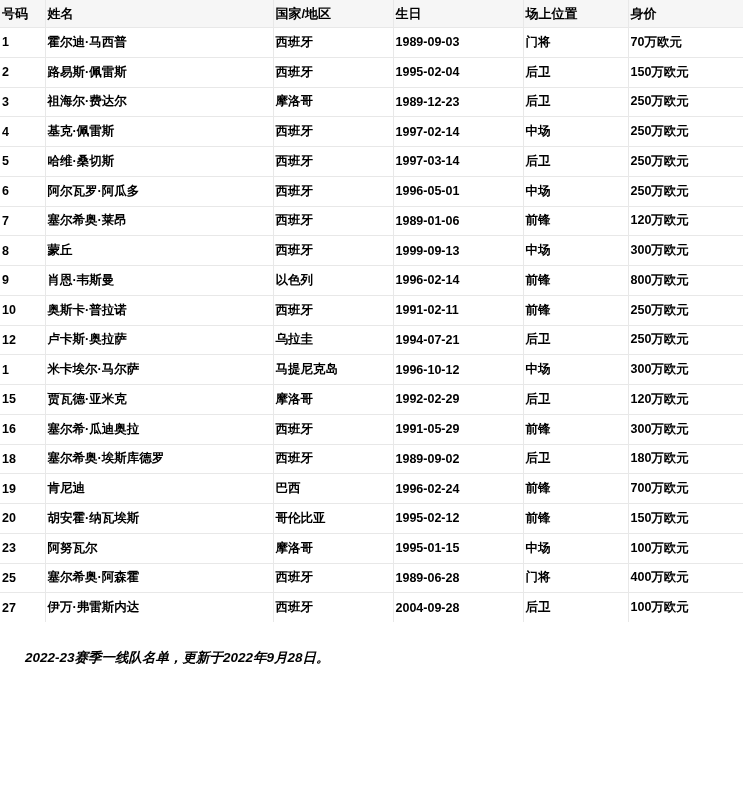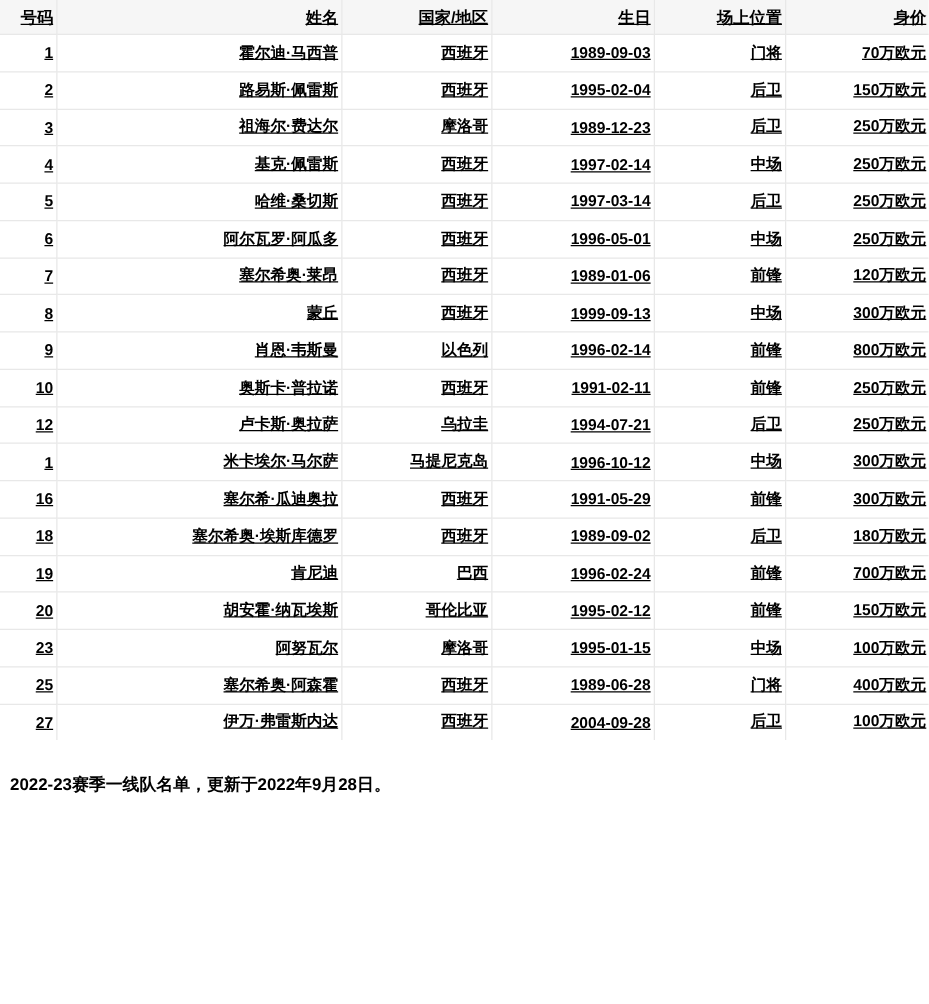--- a/index.html
+++ b/index.html
@@ -20,43 +20,43 @@
     min-height:803px;
     background:#ffffff;
   }
   table.squad{
     width:743px;
     table-layout:fixed;
     border-collapse:collapse;
     border:hidden; 
     font-size:12.5px;
     font-weight:bold;
-    text-align:right;
-    text-decoration:underline;
+    text-align:left;
   }
   table.squad th{
     background:var(--header-bg);
     border:1px solid var(--border);
     height:27px;
     padding:0 2px;
     font-size:13px;
     font-weight:bold;
   }
   table.squad td{
     border:1px solid var(--border);
     height:28.75px;
     padding:0 2px;
     overflow:hidden;
     white-space:nowrap;
   }
   .note{
     margin:0;
-    padding:27px 0 0 8px;
+    padding:27px 0 0 25px;
     font-size:13.5px;
     font-weight:bold;
+    font-style:italic;
     color:#000000;
   }
 </style>
 </head>
 <body>
 
 <div class="page">
 
   <table class="squad">
     <colgroup>
@@ -168,20 +168,28 @@
         </tr>
         <tr>
           <td>1</td>
           <td>米卡埃尔·马尔萨</td>
           <td>马提尼克岛</td>
           <td>1996-10-12</td>
           <td>中场</td>
           <td>300万欧元</td>
         </tr>
         <tr>
+          <td>15</td>
+          <td>贾瓦德·亚米克</td>
+          <td>摩洛哥</td>
+          <td>1992-02-29</td>
+          <td>后卫</td>
+          <td>120万欧元</td>
+        </tr>
+        <tr>
           <td>16</td>
           <td>塞尔希·瓜迪奥拉</td>
           <td>西班牙</td>
           <td>1991-05-29</td>
           <td>前锋</td>
           <td>300万欧元</td>
         </tr>
         <tr>
           <td>18</td>
           <td>塞尔希奥·埃斯库德罗</td>

